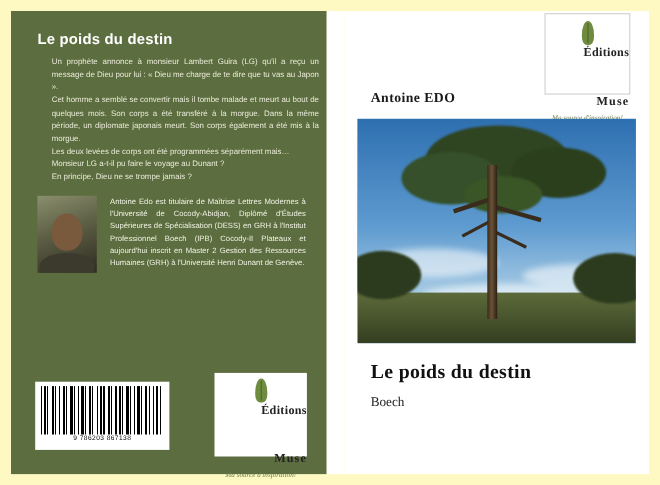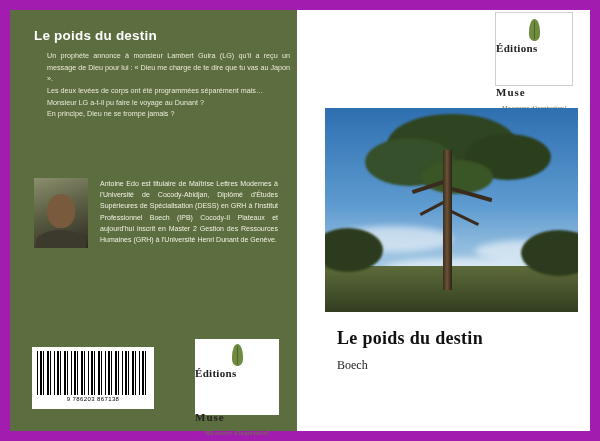--- a/index.html
+++ b/index.html
@@ -8,21 +8,21 @@
     background: #ffffff;
   }
   body {
     font-family: "Liberation Sans", sans-serif;
   }
   #cover {
     position: relative;
     width: 600px;
     height: 441px;
     overflow: hidden;
-    background: #a21caf;
+    background: #fef9c3;
   }
   
   .back-cover {
     position: absolute;
     left: 10px;
     top: 10px;
     width: 287px;
     height: 421px;
     background: #5c6d3f;
     box-sizing: border-box;
@@ -147,21 +147,21 @@
   .leaf:after {
     content: "";
     position: absolute;
     left: 50%;
     top: 2px;
     width: 1px;
     height: 18px;
     background: #4e6429;
   }
   .pub-name {
-    text-align: left;
+    text-align: right;
     font-family: "Liberation Serif", serif;
     color: #222;
     line-height: 1.05;
   }
   .pub-name .l1 {
     font-size: 11px;
     font-weight: bold;
     letter-spacing: 0.3px;
   }
   .pub-name .l2 {
@@ -289,20 +289,21 @@
 <body>
 
 <div id="cover">
 
   <div class="back-cover">
 
     <div class="back-title">Le poids du destin</div>
 
     <div class="blurb">
       <p>Un prophète annonce à monsieur Lambert Guira (LG) qu'il a reçu un message de Dieu pour lui : « Dieu me charge de te dire que tu vas au Japon ».</p>
+      <p>Cet homme a semblé se convertir mais il tombe malade et meurt au bout de quelques mois. Son corps a été transféré à la morgue. Dans la même période, un diplomate japonais meurt. Son corps également a été mis à la morgue.</p>
       <p>Les deux levées de corps ont été programmées séparément mais…</p>
       <p>Monsieur LG a-t-il pu faire le voyage au Dunant ?</p>
       <p>En principe, Dieu ne se trompe jamais ?</p>
     </div>
 
     <div class="author-block">
       <div class="author-photo">
         <div class="face"></div>
         <div class="shoulders"></div>
       </div>
@@ -330,20 +331,21 @@
 
     <div class="pub-logo-front">
       <div class="leaf"></div>
       <div class="pub-name">
         <div class="l1">Éditions</div>
         <div class="l2">Muse</div>
       </div>
       <div class="pub-tag">Ma source d'inspiration!</div>
     </div>
 
+    <div class="front-author">Antoine EDO</div>
 
     <div class="cover-photo">
       <div class="sky"></div>
       <div class="cloud" style="left:8px; top:118px; width:120px; height:26px;"></div>
       <div class="cloud" style="left:150px; top:132px; width:110px; height:22px;"></div>
       <div class="cloud" style="left:60px; top:150px; width:160px; height:20px;"></div>
       <div class="ground"></div>
 
       <div class="canopy" style="left:62px; top:6px; width:130px; height:62px;"></div>
       <div class="canopy" style="left:40px; top:30px; width:90px; height:48px; background:#35502a;"></div>

